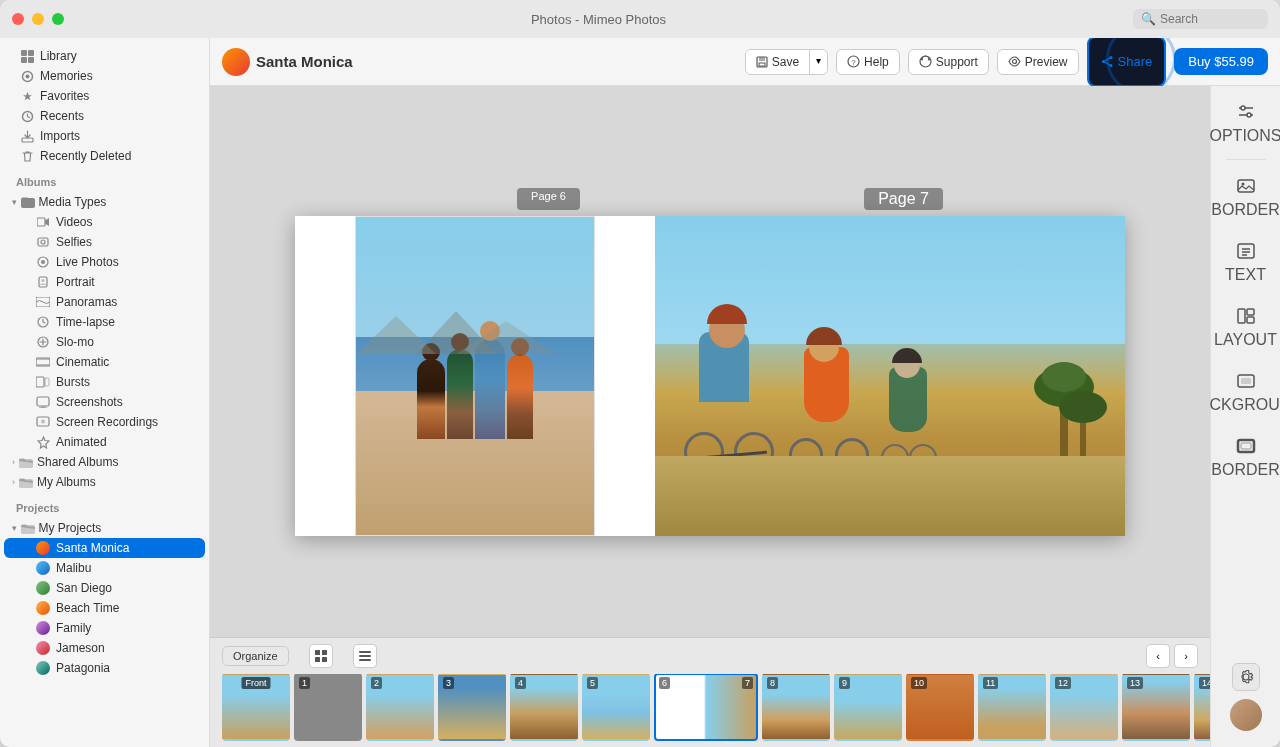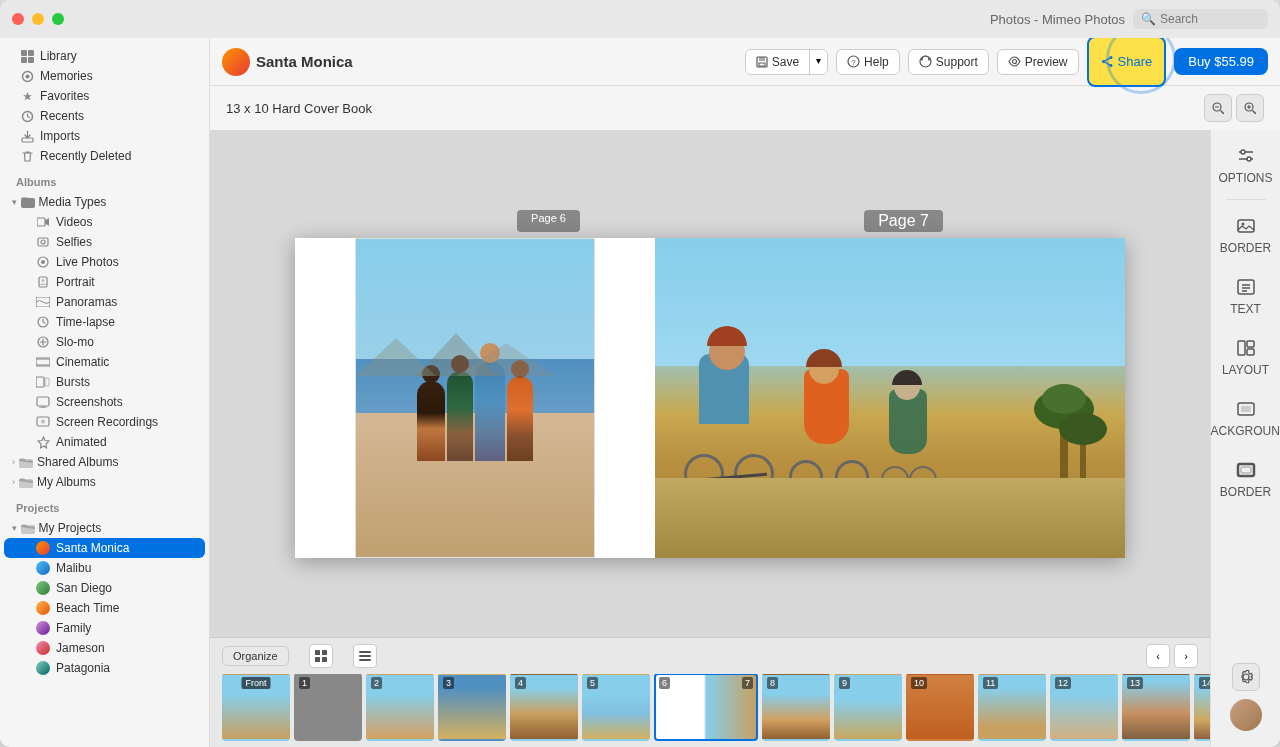--- a/index.html
+++ b/index.html
@@ -5,21 +5,21 @@
     * { box-sizing: border-box; margin: 0; padding: 0; }
     body { font-family: -apple-system, BlinkMacSystemFont, 'Segoe UI', sans-serif; background: #e8e8e8; width: 1280px; height: 747px; overflow: hidden; display: flex; flex-direction: column; }
 
     
     .window { width: 1280px; height: 747px; background: #f0f0f0; border-radius: 10px; overflow: hidden; display: flex; flex-direction: column; box-shadow: 0 4px 30px rgba(0,0,0,0.3); }
     .title-bar { height: 38px; background: #e8e8e8; display: flex; align-items: center; padding: 0 12px; gap: 8px; flex-shrink: 0; }
     .traffic-light { width: 12px; height: 12px; border-radius: 50%; }
     .tl-red { background: #ff5f56; }
     .tl-yellow { background: #ffbd2e; }
     .tl-green { background: #27c93f; }
-    .title-center { flex: 1; text-align: right; font-size: 13px; color: #666; }
+    .title-center { flex: 1; text-align: center; font-size: 13px; color: #666; }
     .search-box { display: flex; align-items: center; background: #ddd; border-radius: 6px; padding: 3px 8px; gap: 4px; font-size: 12px; color: #888; }
 
     
     .app-body { display: flex; flex: 1; overflow: hidden; }
 
     
     .sidebar { width: 210px; background: #f5f5f5; border-right: 1px solid #ddd; display: flex; flex-direction: column; overflow-y: auto; padding: 8px 0; flex-shrink: 0; }
     .sidebar-section-label { font-size: 11px; font-weight: 600; color: #888; padding: 10px 16px 4px; text-transform: none; }
     .sidebar-item { display: flex; align-items: center; padding: 3px 16px; font-size: 12px; color: #333; cursor: pointer; gap: 6px; border-radius: 6px; margin: 0 4px; }
     .sidebar-item.selected { background: #0071e3; color: white; }
@@ -29,21 +29,21 @@
     .indent1 { padding-left: 32px; }
 
     
     .content { flex: 1; display: flex; flex-direction: column; overflow: hidden; background: #f0f0f0; }
 
     
     .top-bar { height: 48px; background: #f5f5f5; border-bottom: 1px solid #ddd; display: flex; align-items: center; padding: 0 12px; gap: 8px; flex-shrink: 0; }
     .spacer { flex: 1; }
     .toolbar-btn { display: flex; align-items: center; gap: 4px; padding: 5px 10px; border: 1px solid #ccc; border-radius: 6px; background: white; font-size: 12px; color: #333; cursor: pointer; }
     .btn-primary { background: #0071e3; color: white; border-color: #0071e3; border-radius: 8px; padding: 6px 14px; font-size: 13px; font-weight: 500; }
-    .btn-share { background: #fde047; border: 2px solid #0071e3; color: #0071e3; border-radius: 8px; padding: 16px 12px; font-size: 13px; font-weight: 500; }
+    .btn-share { background: #0f172a; border: 2px solid #0071e3; color: #0071e3; border-radius: 8px; padding: 16px 12px; font-size: 13px; font-weight: 500; }
     .save-group { display: flex; align-items: stretch; border: 1px solid #ccc; border-radius: 6px; overflow: hidden; }
     .save-main { padding: 5px 10px; background: white; font-size: 12px; color: #333; cursor: pointer; display: flex; align-items: center; gap: 4px; }
     .save-dropdown { padding: 5px 6px; background: white; border-left: 1px solid #ccc; cursor: pointer; font-size: 10px; }
 
     
     .book-title-bar { padding: 8px 16px; font-size: 13px; font-weight: 500; color: #333; background: #f5f5f5; display: flex; align-items: center; gap: 8px; flex-shrink: 0; }
     .zoom-controls { display: flex; gap: 4px; }
     .zoom-btn { width: 28px; height: 28px; border-radius: 6px; background: #e8e8e8; border: 1px solid #ccc; display: flex; align-items: center; justify-content: center; cursor: pointer; font-size: 14px; color: #555; }
 
     
@@ -52,21 +52,21 @@
     .book-spread { flex: 1; display: flex; align-items: center; justify-content: center; padding: 20px; position: relative; }
     .spread-container { display: flex; height: 100%; max-height: 420px; box-shadow: 0 4px 20px rgba(0,0,0,0.3); position: relative; }
 
     .page-left { width: 360px; background: white; position: relative; display: flex; align-items: center; justify-content: center; }
     .page-right { width: 470px; background: white; position: relative; overflow: hidden; }
 
     
     .right-panel { width: 70px; background: #f0f0f0; border-left: 1px solid #ddd; display: flex; flex-direction: column; align-items: center; padding: 8px 0; gap: 8px; flex-shrink: 0; }
     .panel-item { display: flex; flex-direction: column; align-items: center; gap: 3px; padding: 6px; cursor: pointer; border-radius: 6px; width: 60px; }
     .panel-icon { width: 24px; height: 24px; display: flex; align-items: center; justify-content: center; color: #555; }
-    .panel-label { font-size: 12px; color: #555; text-align: center; }
+    .panel-label { font-size: 16px; color: #555; text-align: center; }
     .panel-divider { width: 40px; height: 1px; background: #ddd; }
     .panel-bottom { margin-top: auto; display: flex; flex-direction: column; align-items: center; gap: 8px; padding-bottom: 8px; }
     .panel-avatar { width: 32px; height: 32px; border-radius: 50%; background: #c8a882; overflow: hidden; }
 
     
     .thumbnail-strip { height: 110px; background: #e8e8e8; border-top: 1px solid #ccc; display: flex; flex-direction: column; flex-shrink: 0; }
     .strip-toolbar { display: flex; align-items: center; padding: 6px 12px; gap: 20px; }
     .strip-btn { padding: 3px 10px; border: 1px solid #ccc; border-radius: 5px; background: white; font-size: 11px; color: #333; cursor: pointer; }
     .strip-btn.active { background: #e8e8e8; }
     .strip-icon-btn { width: 24px; height: 24px; border: 1px solid #ccc; border-radius: 4px; background: white; display: flex; align-items: center; justify-content: center; cursor: pointer; font-size: 11px; }
@@ -401,41 +401,20 @@
               <line x1="2.5" y1="6.5" x2="10" y2="10.5" stroke="#0071e3" stroke-width="1.2"></line>
             </svg>
           <span>Share</span>
           <div style="position:absolute;top:-14px;right:-12px;width:70px;height:70px;border-radius:50%;border:3px solid #0071e3;pointer-events:none;opacity:0.3;"></div>
         </div>
         <div class="btn-primary">
           <span>Buy $55.99</span>
         </div>
       </div>
 
-      <div class="book-title-bar">
-        <span>13 x 10 Hard Cover Book</span>
-        <div class="spacer"></div>
-        <div class="zoom-controls">
-          <div class="zoom-btn">
-            <svg width="12" height="12" viewBox="0 0 12 12">
-                <circle cx="5" cy="5" r="4" fill="none" stroke="#555" stroke-width="1.2"></circle>
-                <line x1="9" y1="9" x2="11.5" y2="11.5" stroke="#555" stroke-width="1.5" stroke-linecap="round"></line>
-                <line x1="3" y1="5" x2="7" y2="5" stroke="#555" stroke-width="1.2"></line>
-              </svg>
-          </div>
-          <div class="zoom-btn">
-            <svg width="12" height="12" viewBox="0 0 12 12">
-                <circle cx="5" cy="5" r="4" fill="none" stroke="#555" stroke-width="1.2"></circle>
-                <line x1="9" y1="9" x2="11.5" y2="11.5" stroke="#555" stroke-width="1.5" stroke-linecap="round"></line>
-                <line x1="3" y1="5" x2="7" y2="5" stroke="#555" stroke-width="1.2"></line>
-                <line x1="5" y1="3" x2="5" y2="7" stroke="#555" stroke-width="1.2"></line>
-              </svg>
-          </div>
-        </div>
-      </div>
 
       <div class="editor-area">
 
         <div class="book-canvas">
           <div class="book-spread">
             <div style="position:relative;">
 
               <div style="display:flex;justify-content:space-around;margin-bottom:6px;">
                 <div style="background:#888;color:white;font-size:11px;padding:2px 14px;border-radius:4px;margin-left:80px;">Page 6</div>
                 <div style="background:#888;color:white;font-size:16px;padding:2px 14px;border-radius:4px;margin-right:40px;">Page 7</div>

